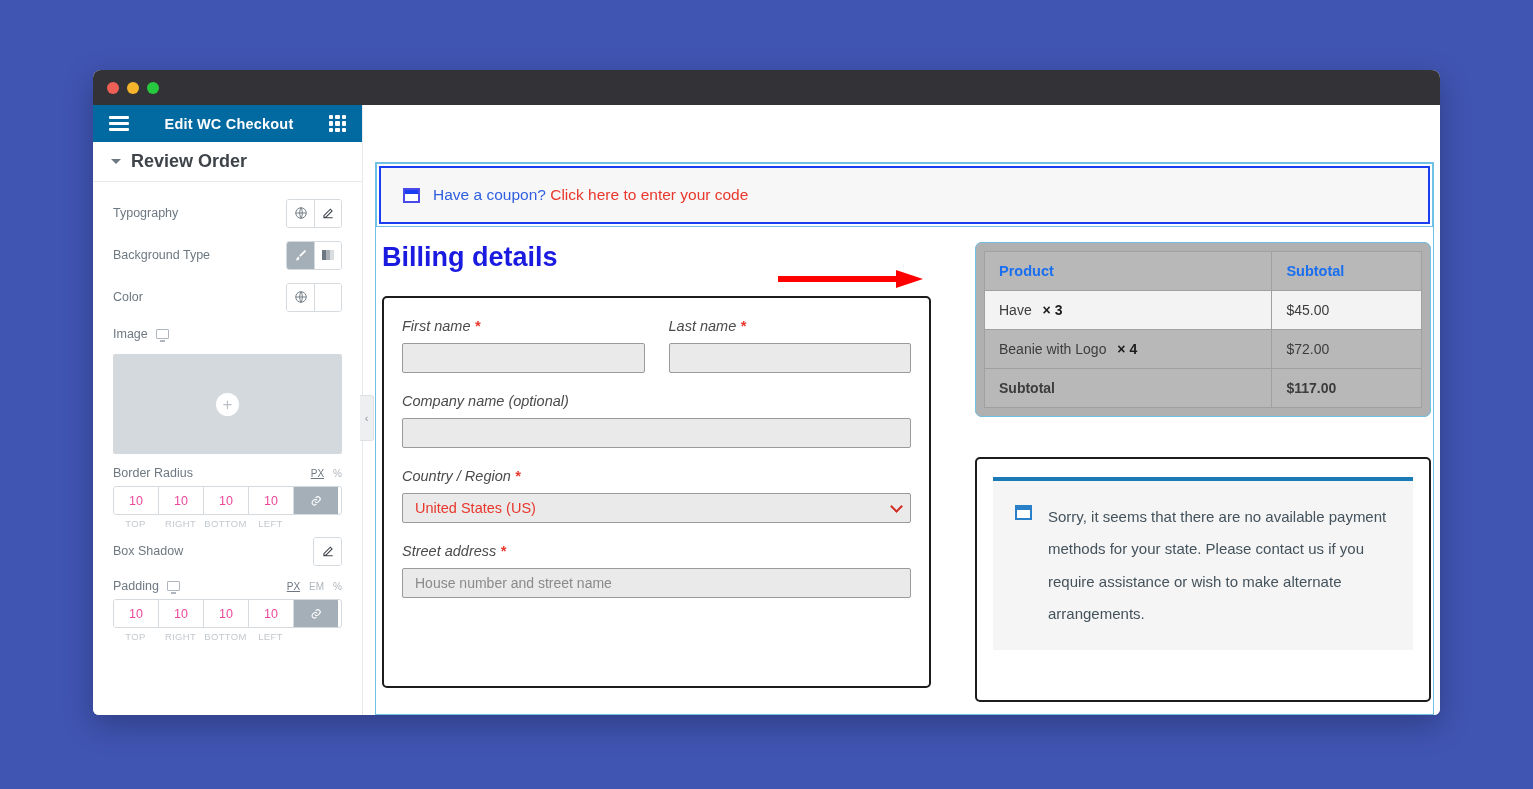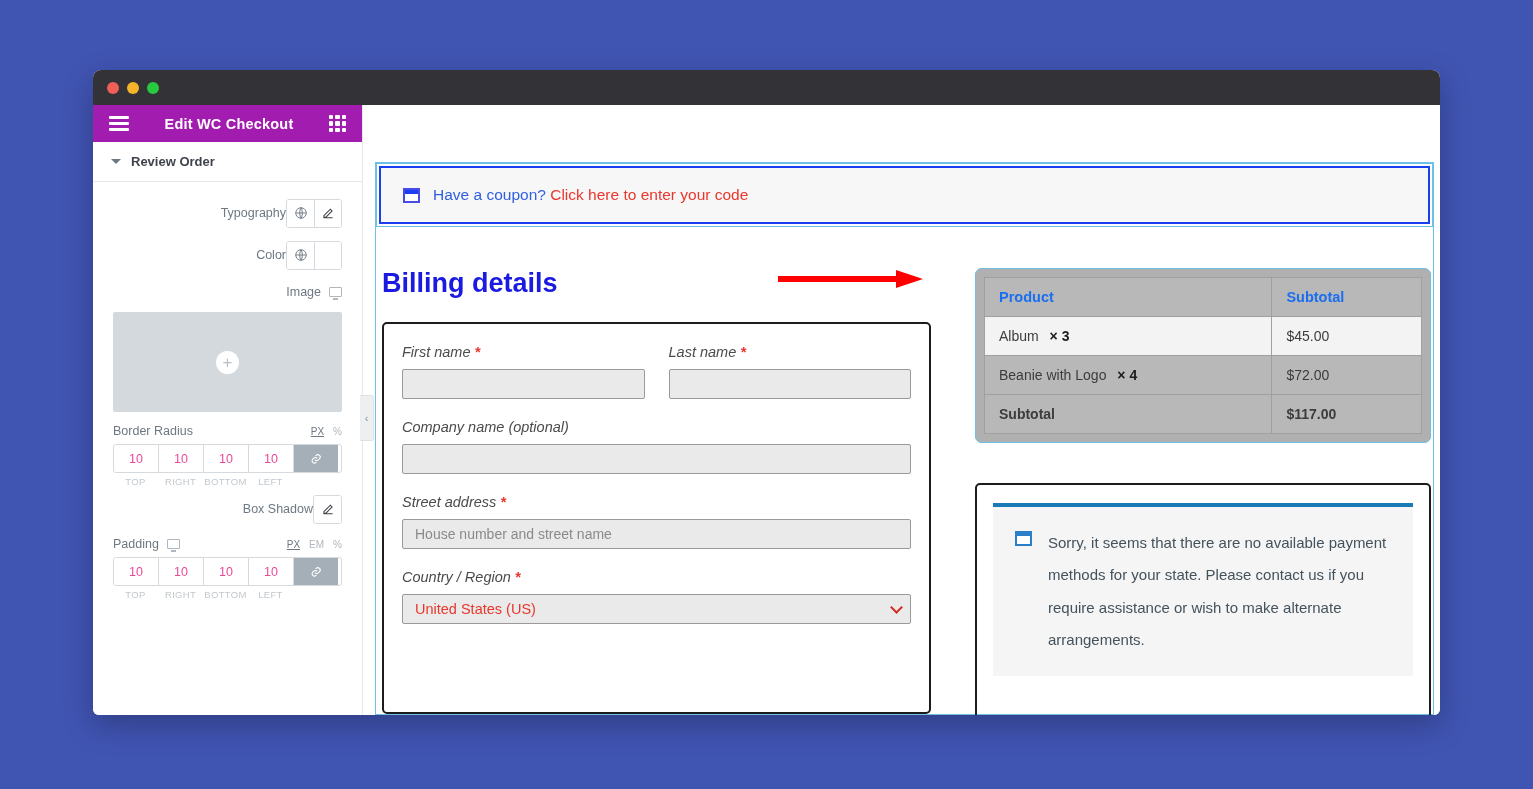--- a/index.html
+++ b/index.html
@@ -32,48 +32,48 @@
   #body-row { display: flex; height: 610px; }
 
   
   #panel {
     width: 270px; background: #ffffff;
     border-right: 1px solid #e6e9ec;
     display: flex; flex-direction: column;
     position: relative;
   }
   #panel-header {
-    height: 37px; background: #a21caf; color: #fff;
+    height: 37px; background: #0369a1; color: #fff;
     display: flex; align-items: center; justify-content: space-between;
     padding: 0 16px;
   }
   #panel-title { font-size: 14.5px; font-weight: bold; letter-spacing: .2px; }
   .hamburger { width: 20px; display: flex; flex-direction: column; gap: 3px; cursor: pointer; }
   .hamburger i { display: block; height: 3px; background: #fff; border-radius: 1px; }
   .grid-icon {
     width: 17px; height: 17px; display: grid;
     grid-template-columns: repeat(3, 1fr); grid-template-rows: repeat(3, 1fr);
     gap: 2px; cursor: pointer;
   }
   .grid-icon i { background: #fff; display: block; border-radius: 1px; }
 
   #section-header {
     height: 40px; border-bottom: 1px solid #e6e9ec;
     display: flex; align-items: center; gap: 10px; padding: 0 18px;
-    color: #3f444b; font-size: 13px; font-weight: bold;
+    color: #3f444b; font-size: 18px; font-weight: bold;
   }
   .caret-down {
     width: 0; height: 0;
     border-left: 5px solid transparent; border-right: 5px solid transparent;
     border-top: 5px solid #6d7882;
   }
 
   #controls { padding: 10px 20px 6px 20px; flex: 1; overflow: hidden; }
   .ctrl-row {
-    display: flex; align-items: center; justify-content: flex-end;
+    display: flex; align-items: center; justify-content: space-between;
     min-height: 42px;
   }
   .ctrl-label { color: #6d7882; font-size: 12.5px; display: flex; align-items: center; gap: 8px; }
   .btn-group { display: flex; border: 1px solid #d5dadf; border-radius: 3px; overflow: hidden; }
   .btn-group > div {
     width: 27px; height: 27px; display: flex; align-items: center; justify-content: center;
     background: #fff; cursor: pointer;
   }
   .btn-group > div + div { border-left: 1px solid #d5dadf; }
   .btn-group > div.active { background: #a4afb7; }
@@ -142,21 +142,21 @@
   }
   .sq-icon {
     width: 17px; height: 15px; border: 2px solid #4a4ae8; background: #fff;
     position: relative; flex: none;
   }
   .sq-icon:before { content:""; position:absolute; left:0; top:0; right:0; height:4px; background:#1a3ff0; }
   #coupon-text { font-size: 15.5px; }
   #coupon-text .q { color: #2f5fe0; }
   #coupon-text .link { color: #e8372c; cursor: pointer; }
 
-  #cols { display: flex; margin-top: 44px; }
+  #cols { display: flex; margin-top: 18px; }
   #col-left { width: 555px; padding-left: 6px; }
   #col-right { flex: 1; padding-left: 44px; padding-right: 2px; }
 
   #billing-title { color: #1a1ae0; font-size: 27px; font-weight: bold; }
 
   #billing-box {
     border: 2px solid #1c1c1c; border-radius: 5px;
     margin-top: 23px; padding: 20px 18px 0 18px; height: 392px; overflow: hidden;
   }
   .field-label { font-size: 14.5px; color: #4b4b4b; margin-bottom: 9px; font-style: italic; }
@@ -271,20 +271,37 @@
               </svg>
             </div>
             <div>
               <svg width="14" height="14" viewBox="0 0 24 24" fill="none" stroke="#3f444b" stroke-width="1.8">
                 <path d="M4 20h16M5 16.5L16 5.5l3 3L8 19.5H5z"></path>
               </svg>
             </div>
           </span>
         </div>
 
+        <div class="ctrl-row">
+          <span class="ctrl-label">Background Type</span>
+          <span class="btn-group">
+            <div class="active">
+              <svg width="15" height="15" viewBox="0 0 24 24" fill="#ffffff">
+                <path d="M19 3l2 2-9 9-2-2 9-9zM8.5 13.5l2 2-1.5 3.5-4 1 1-4 2.5-2.5z"></path>
+              </svg>
+            </div>
+            <div>
+              <svg width="14" height="14" viewBox="0 0 14 14">
+                <rect x="1" y="2" width="4" height="10" fill="#6d7882"></rect>
+                <rect x="5" y="2" width="4" height="10" fill="#a8aeb4"></rect>
+                <rect x="9" y="2" width="4" height="10" fill="#d9dde0"></rect>
+              </svg>
+            </div>
+          </span>
+        </div>
 
         <div class="ctrl-row">
           <span class="ctrl-label">Color</span>
           <span class="btn-group">
             <div>
               <svg width="14" height="14" viewBox="0 0 24 24" fill="none" stroke="#6d7882" stroke-width="1.6">
                 <circle cx="12" cy="12" r="9"></circle>
                   <path d="M3 12h18M12 3c3 3.5 3 14.5 0 18M12 3c-3 3.5-3 14.5 0 18"></path>
               </svg>
             </div>
@@ -413,52 +430,52 @@
                 </div>
               </div>
 
               <div class="fgroup">
                 <div class="field-label">Company name (optional)</div>
                 <input class="txt-input" value="" style="">
               </div>
 
               <div class="fgroup">
                 <div class="field-label">
-                  <span>Street address</span>
-                  <span class="req">*</span>
-                </div>
-                <input class="txt-input" placeholder="House number and street name" style="">
-              </div>
-
-              <div class="fgroup">
-                <div class="field-label">
                   <span>Country / Region</span>
                   <span class="req">*</span>
                 </div>
                 <div class="sel-wrap">
                   <div class="sel-input">United States (US)</div>
                   <span class="sel-caret"></span>
                 </div>
+              </div>
+
+              <div class="fgroup">
+                <div class="field-label">
+                  <span>Street address</span>
+                  <span class="req">*</span>
+                </div>
+                <input class="txt-input" placeholder="House number and street name" style="">
               </div>
             </div>
           </div>
 
           <div id="col-right">
             <div id="order-wrap">
               <table id="order">
                 <thead>
                   <tr>
                     <th>Product</th>
                     <th>Subtotal</th>
                   </tr>
                 </thead>
                 <tbody>
                   <tr class="row-alt">
                     <td>
-                      <span>Album</span>
+                      <span>Have</span>
                       <span class="qty">× 3</span>
                     </td>
                     <td>$45.00</td>
                   </tr>
                   <tr class="row-plain">
                     <td>
                       <span>Beanie with Logo</span>
                       <span class="qty">× 4</span>
                     </td>
                     <td>$72.00</td>

